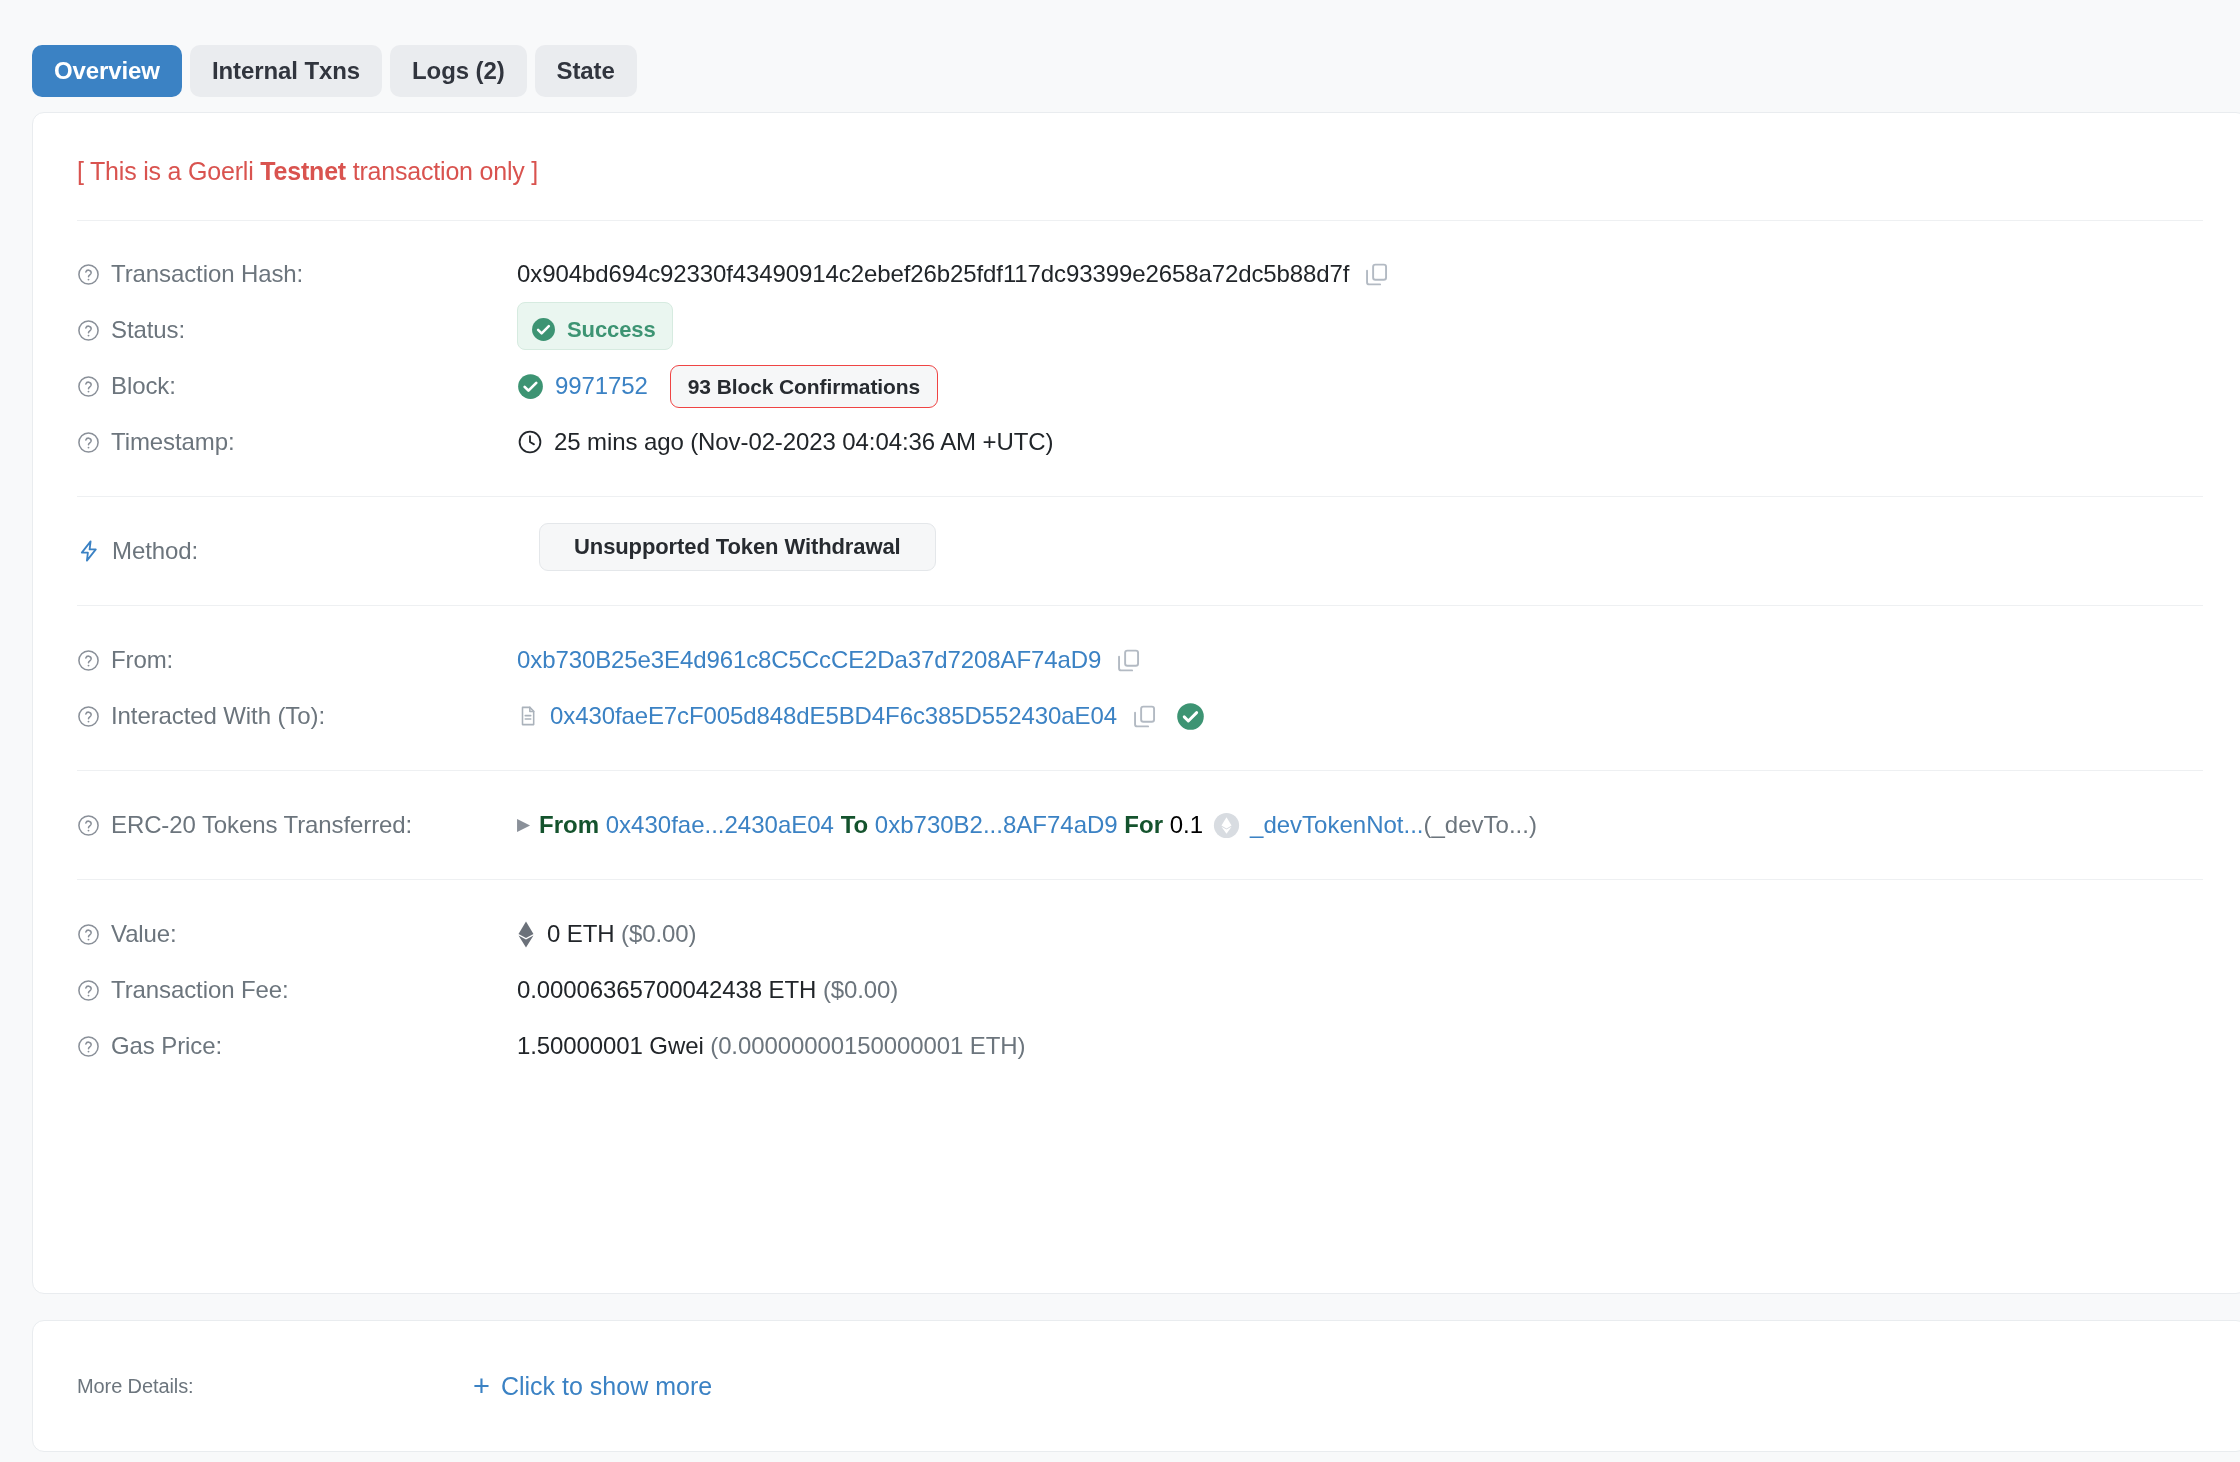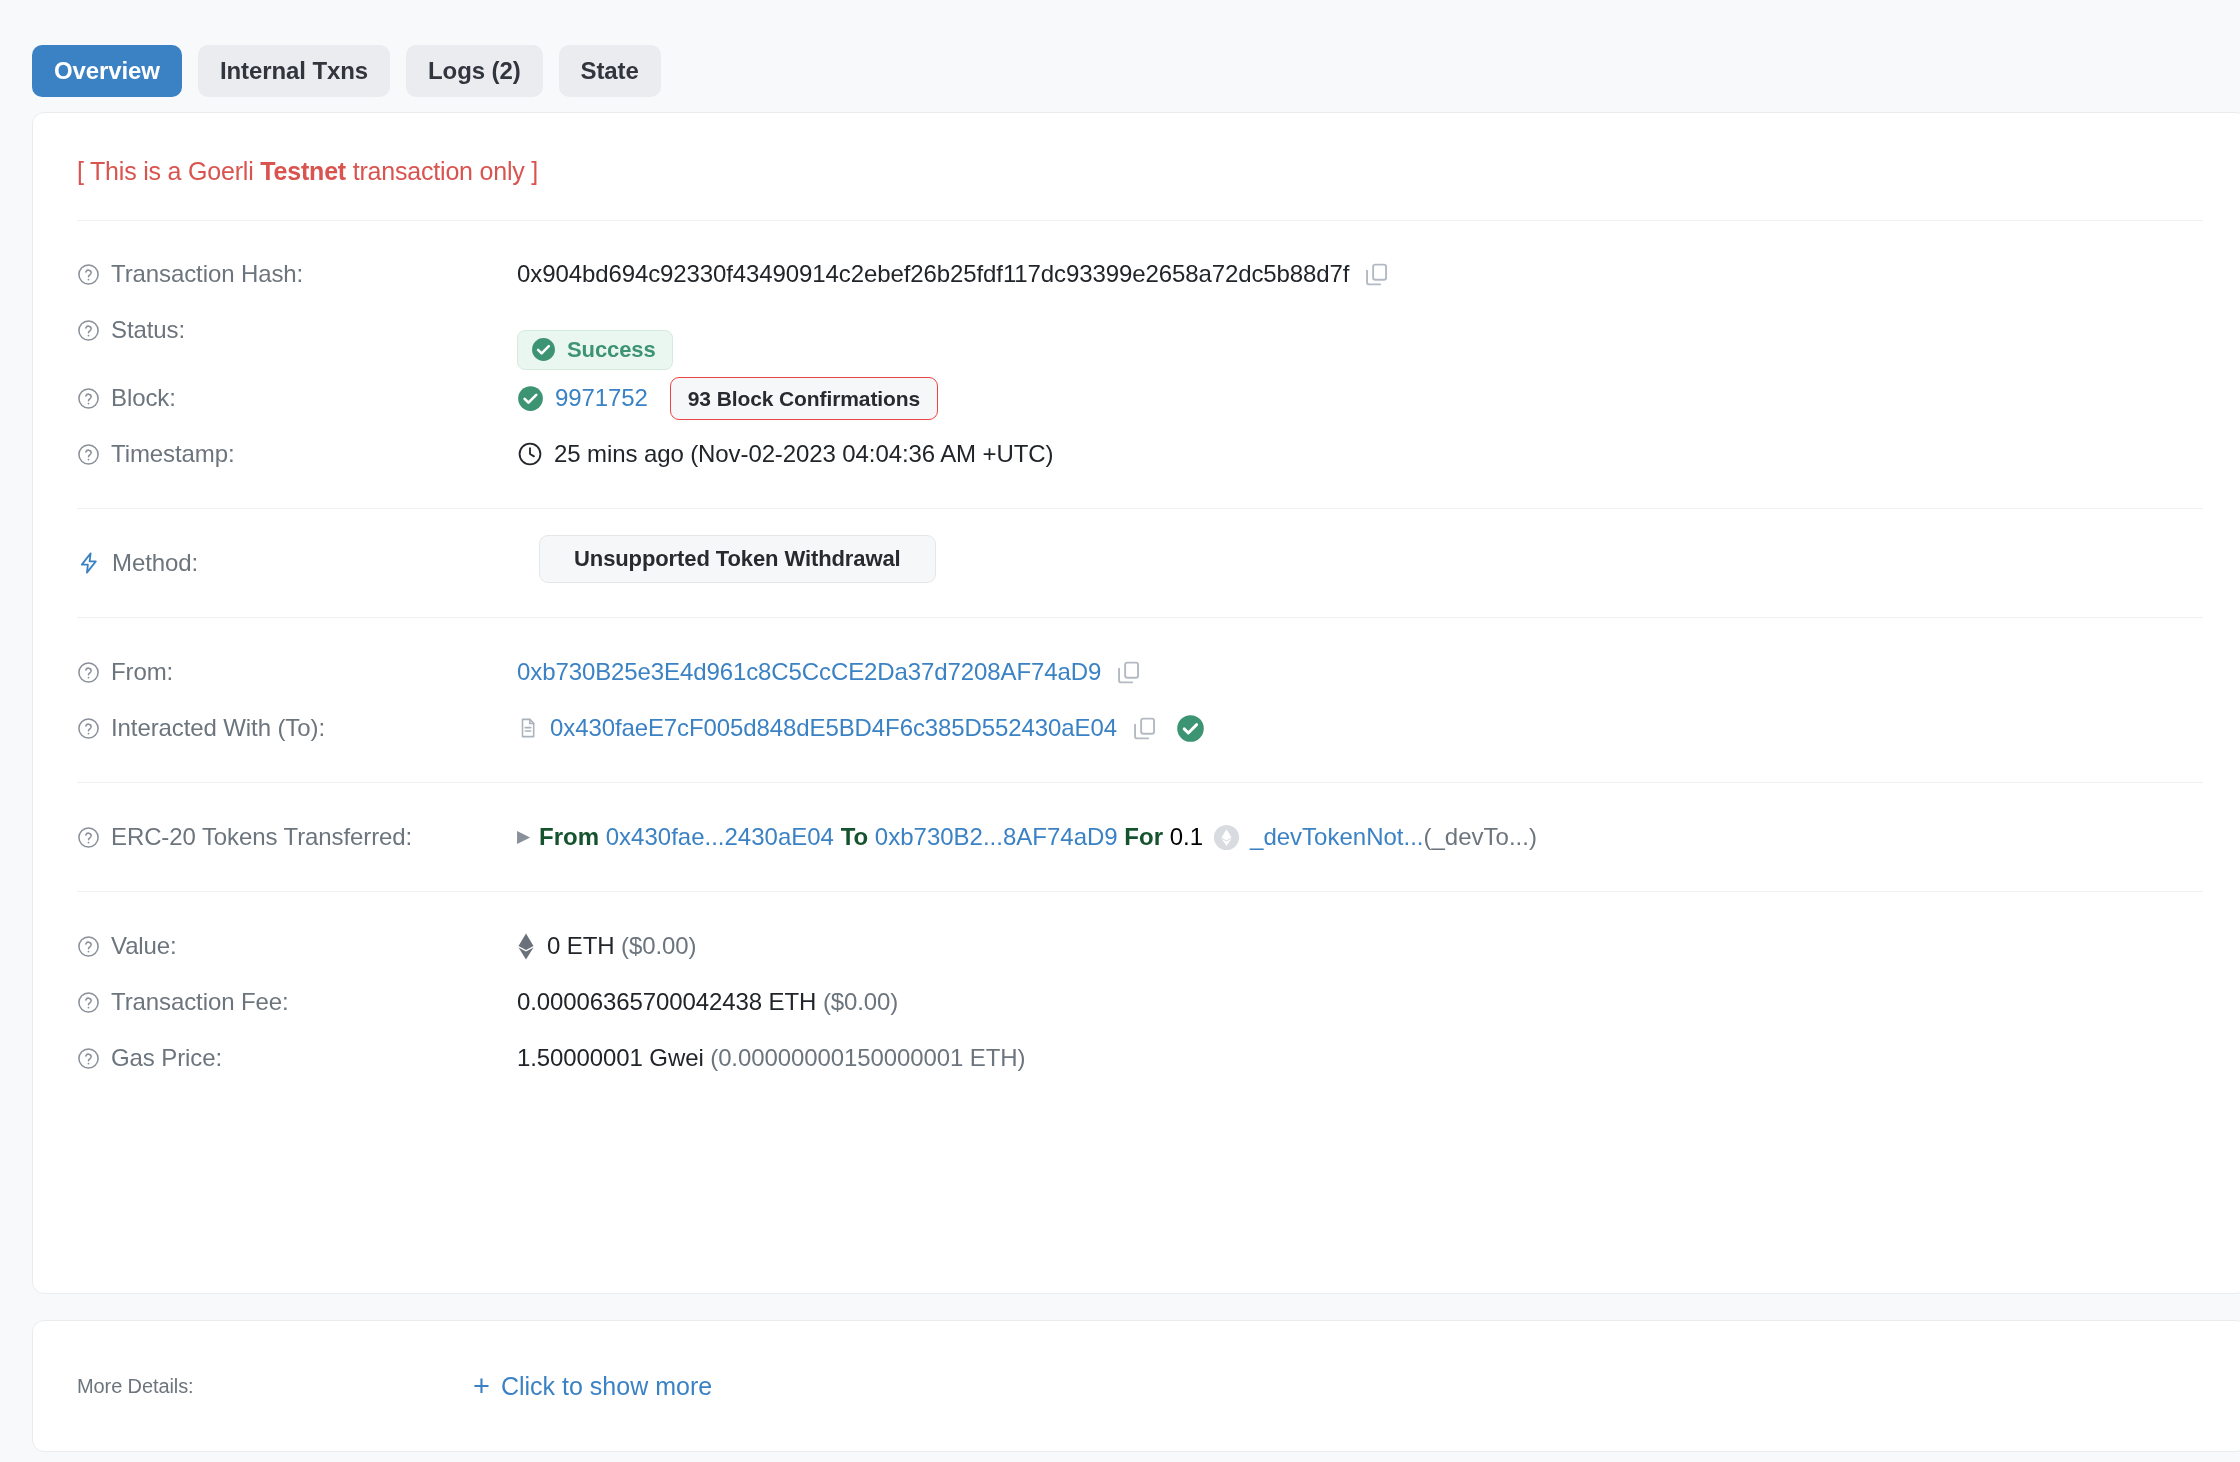--- a/index.html
+++ b/index.html
@@ -17,21 +17,21 @@
     width: 2240px;
     height: 1462px;
     overflow: hidden;
     background: #f8f9fa;
   }
 
   
   .tabbar {
     display: flex;
     align-items: center;
-    gap: 16px;
+    gap: 8px;
     padding: 30px 0 0 32px;
     height: 112px;
   }
   .tab {
     display: inline-flex;
     align-items: center;
     justify-content: center;
     height: 52px;
     padding: 0 22px;
     border-radius: 10px;
@@ -130,26 +130,25 @@
   .caret { color: #8a9099; font-size: 17px; margin-right: 9px; }
 
   
   .status-pill {
     display: inline-flex;
     align-items: center;
     gap: 11px;
     background: #eaf6f0;
     border: 1px solid #d6ebe0;
     border-radius: 8px;
-    padding: 6px 16px 7px 13px;
+    padding: 14px 16px 7px 13px;
     font-size: 22px;
     font-weight: 600;
     color: #3d9473;
     line-height: 1;
-    margin-top: 28px;
   }
   .status-pill svg { width: 25px; height: 25px; }
 
   
   .block-check { width: 27px; height: 27px; margin-right: 11px; flex:0 0 27px;}
   .confirm-pill {
     display: inline-flex;
     align-items: center;
     background: #f6f7f8;
     border: 1px solid #ef4444;

